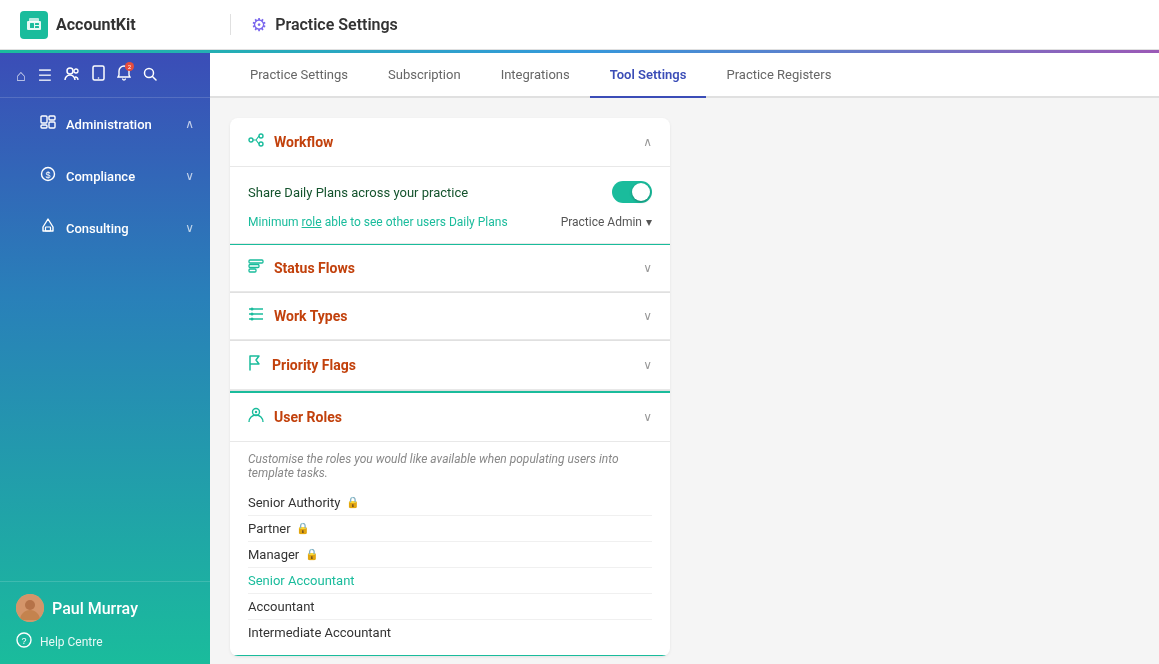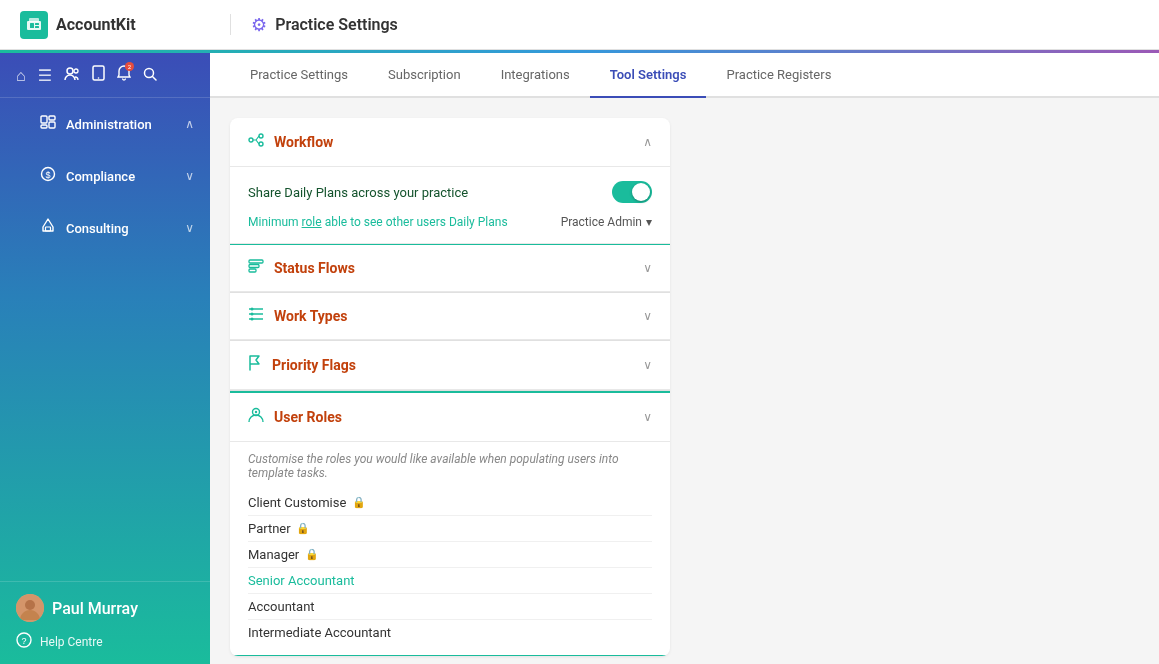--- a/index.html
+++ b/index.html
@@ -578,21 +578,21 @@
                 </svg>
               </span>
               <span class="section-title">User Roles</span>
             </div>
             <span class="section-chevron">∨</span>
           </div>
           <div class="user-roles-content">
             <p class="user-roles-desc">Customise the roles you would like available when populating users into template tasks.</p>
             <ul class="role-list">
               <li class="role-item">
-                <span>Client Customise</span>
+                <span>Senior Authority</span>
                 <span class="role-lock">🔒</span>
               </li>
               <li class="role-item">
                 <span>Partner</span>
                 <span class="role-lock">🔒</span>
               </li>
               <li class="role-item">
                 <span>Manager</span>
                 <span class="role-lock">🔒</span>
               </li>

